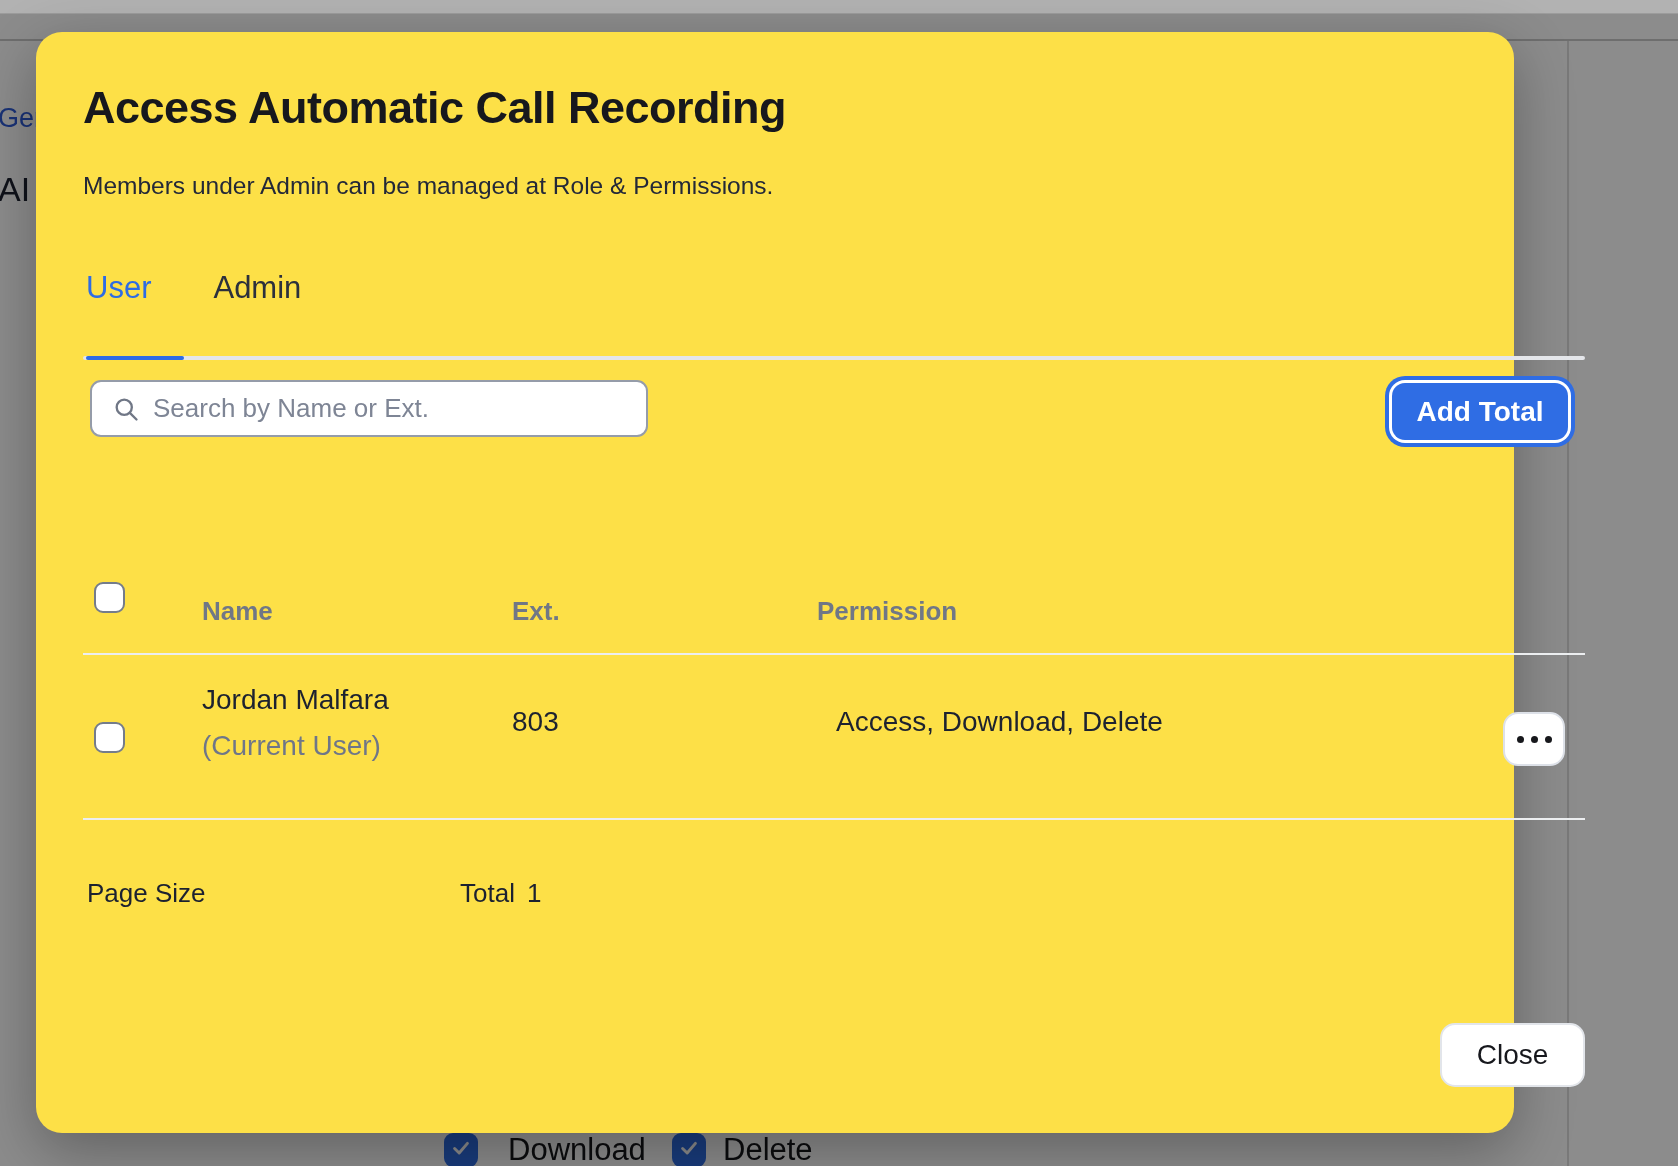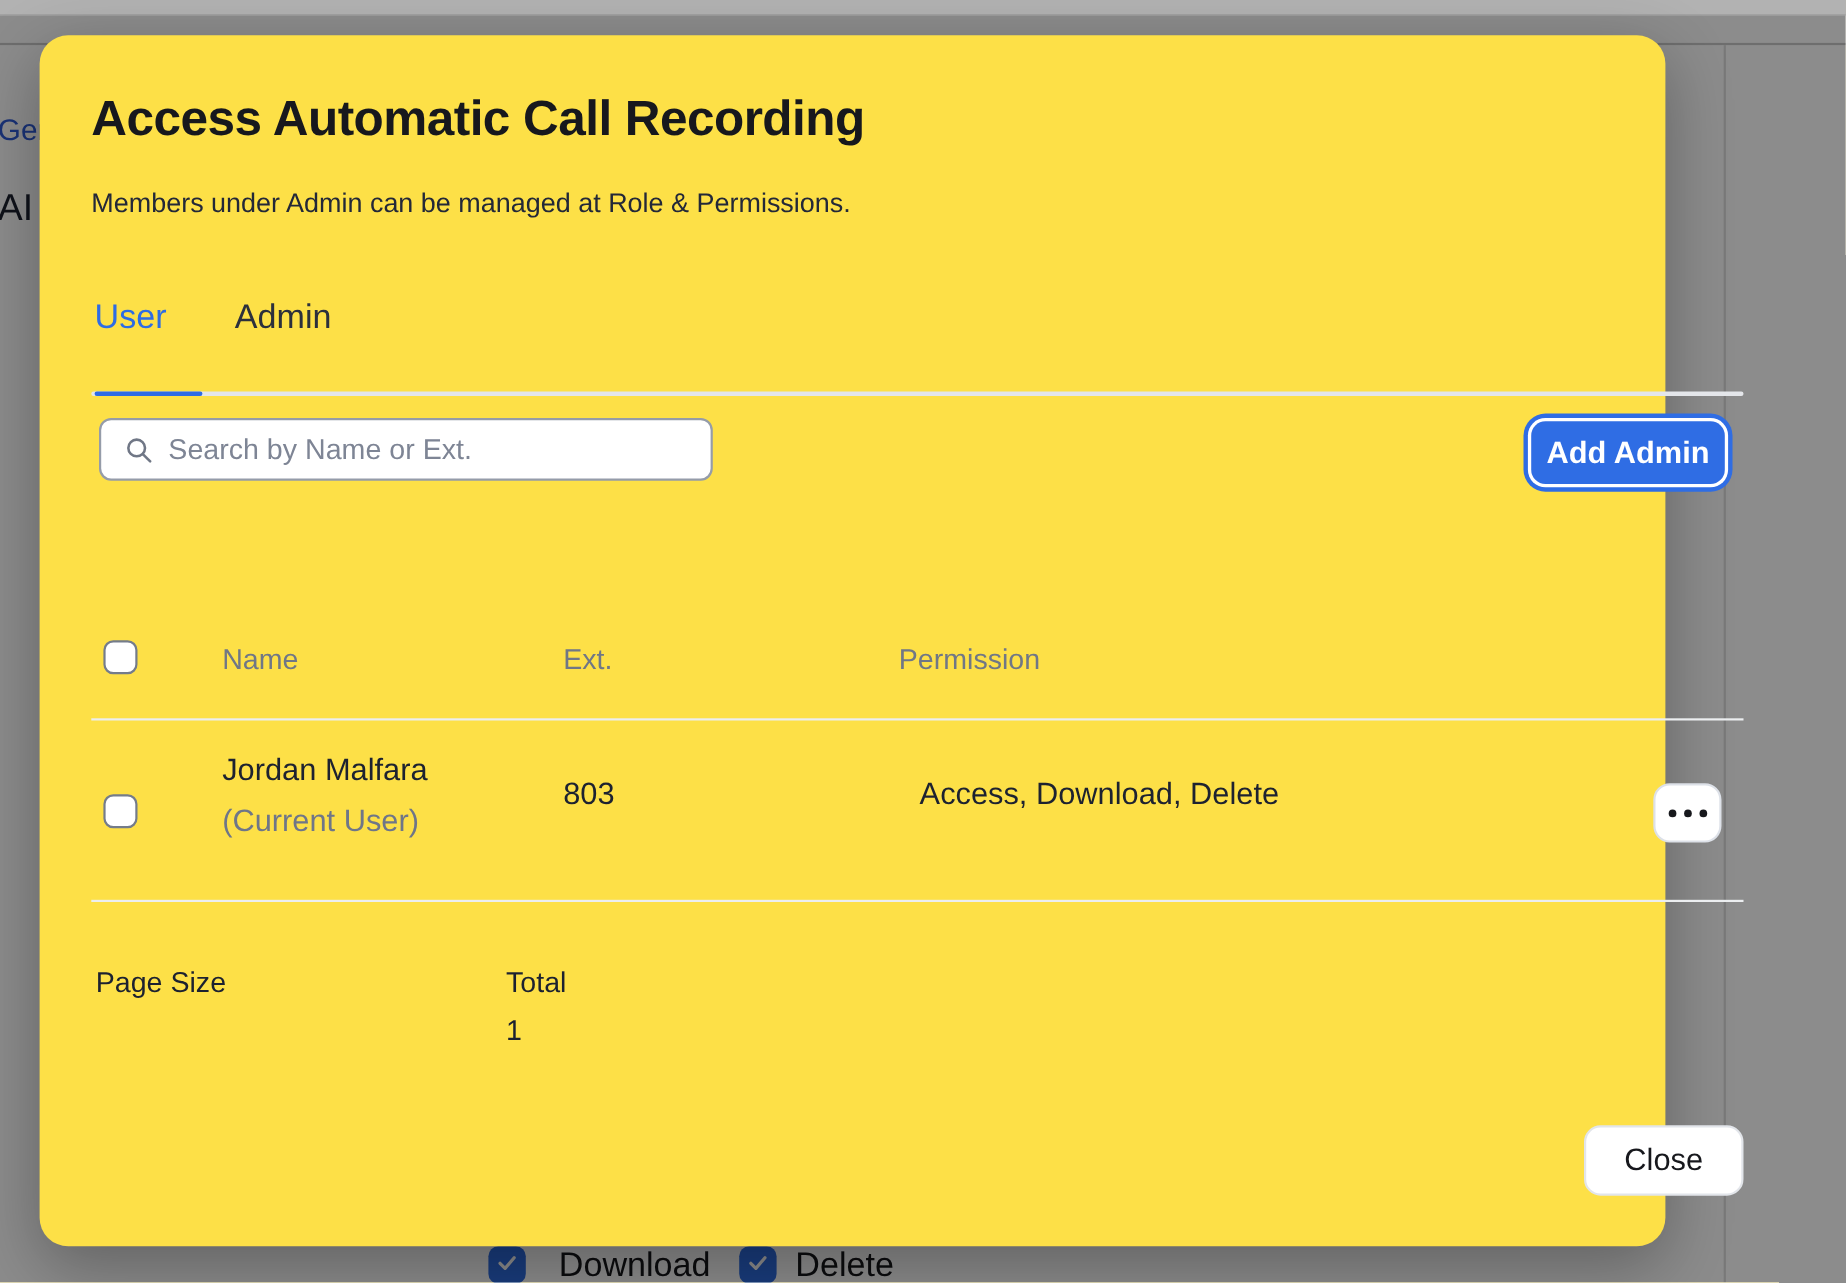--- a/index.html
+++ b/index.html
@@ -98,21 +98,21 @@
   }
 
   
   .cb {
     position: absolute; width: 31px; height: 31px;
     border: 2px solid #747c8b; border-radius: 9px; background: #fff; cursor: pointer;
   }
   .cb.header-cb { left: 58px; top: 550px; }
   .cb.row-cb { left: 58px; top: 690px; }
   .th {
-    position: absolute; top: 552px; font-size: 26px; font-weight: 400; color: #707786;
+    position: absolute; top: 564px; font-size: 26px; font-weight: 700; color: #707786;
   }
   .th.c-name { left: 166px; }
   .th.c-ext  { left: 476px; }
   .th.c-perm { left: 781px; }
   .divider {
     position: absolute; left: 47px; width: 1502px; height: 2px; background: #eceef0;
   }
   .divider.d1 { top: 621px; }
   .divider.d2 { top: 786px; }
   .cell-name1 { position: absolute; left: 166px; top: 652px; font-size: 28px; color: #1d2230; }
@@ -135,21 +135,21 @@
   }
   .page-size-value { margin-left: 26px; font-size: 28px; color: #1c2130; }
   .caret-down {
     position: absolute; right: 20px; top: 25px;
     width: 0; height: 0;
     border-left: 8px solid transparent; border-right: 8px solid transparent;
     border-top: 10px solid #6b7280;
   }
   .total-wrap {
     position: absolute; left: 424px; top: 846px; display: flex; gap: 12px;
-    font-size: 26px; color: #1c2130; flex-direction: column;
+    font-size: 26px; color: #1c2130;
   }
 
   
   .close-btn {
     position: absolute; left: 1404px; top: 991px; width: 145px; height: 64px;
     background: #ffffff; border: 2px solid #e2e5ea; border-radius: 15px;
     font-family: inherit; font-size: 28px; font-weight: 500; color: #17181d; cursor: pointer;
   }
 </style>
 </head>
@@ -198,21 +198,21 @@
 
   <div class="search-box">
     <span class="icon-wrap">
       <svg viewBox="0 0 24 24" width="28" height="28" fill="none" stroke="#707786" stroke-width="2">
         <circle cx="10.5" cy="10.5" r="6.5"></circle>
         <line x1="15.5" y1="15.5" x2="21" y2="21" stroke-linecap="round"></line>
       </svg>
     </span>
     <input type="text" placeholder="Search by Name or Ext." style="">
   </div>
-  <button class="add-user-btn">Add Admin</button>
+  <button class="add-user-btn">Add Total</button>
 
   <div class="cb header-cb"></div>
   <div class="th c-name">Name</div>
   <div class="th c-ext">Ext.</div>
   <div class="th c-perm">Permission</div>
   <div class="divider d1"></div>
 
   <div>
     <div class="cb row-cb"></div>
     <div class="cell-name1">Jordan Malfara</div>

